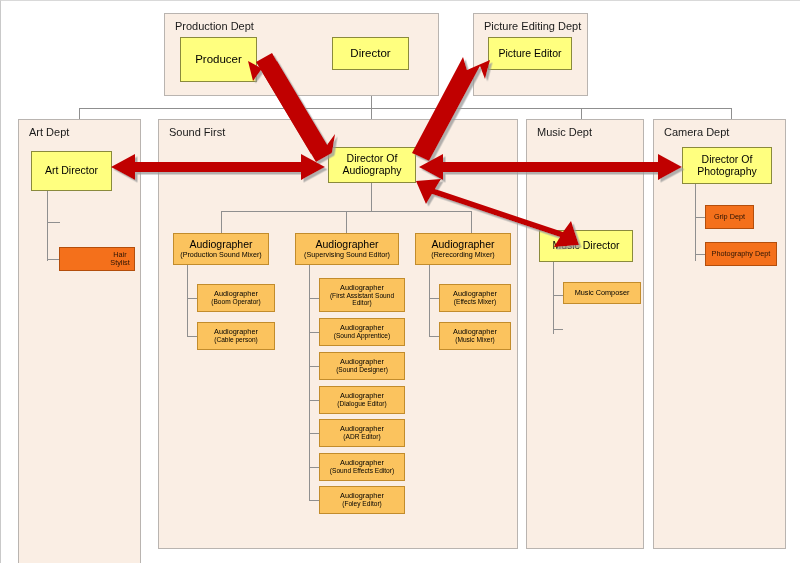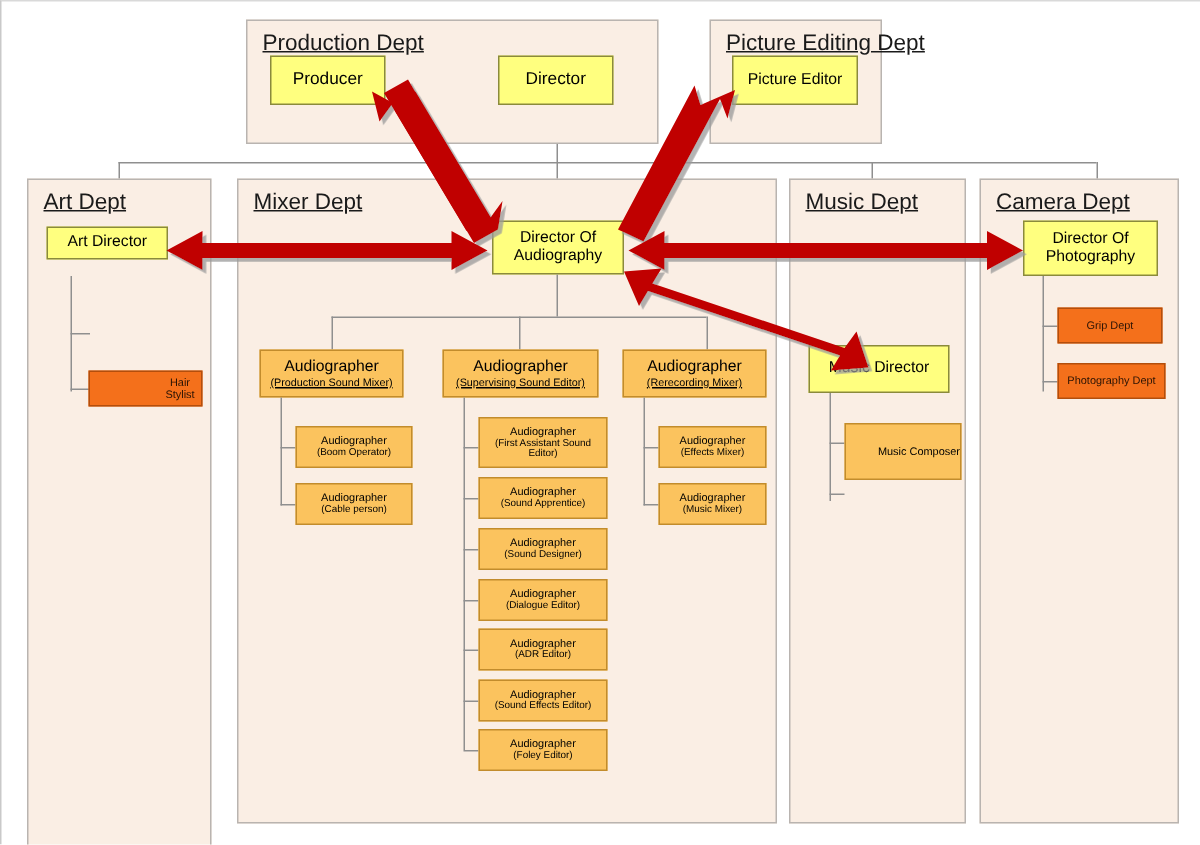--- a/index.html
+++ b/index.html
@@ -6,37 +6,37 @@
   body{
     width:800px;height:563px;overflow:hidden;background:#ffffff;
     font-family:"Liberation Sans","DejaVu Sans",sans-serif;
     -webkit-font-smoothing:antialiased;
   }
   #canvas{position:relative;width:800px;height:563px;background:#ffffff;
           border-left:1px solid #c9c9c9;border-top:1px solid #d9d9d9;box-sizing:border-box;}
 
   
   .dept{position:absolute;background:#faeee4;border:1px solid #b9b4b0;box-sizing:border-box;}
-  .dept-label{position:absolute;left:10px;top:6px;font-size:15px;color:#1a1a1a;white-space:nowrap;text-decoration:underline;}
+  .dept-label{position:absolute;left:10px;top:6px;font-size:11px;color:#1a1a1a;white-space:nowrap;}
 
   
   .node{position:absolute;box-sizing:border-box;display:flex;flex-direction:column;
         align-items:center;justify-content:center;text-align:center;line-height:1.12;
         color:#000;border:1px solid #8a7d46;}
   .node .t1{display:block;}
   .node .t2{display:block;}
 
   .yellow{background:#ffff7f;border:1px solid #8a8a3c;}
   .orange{background:#f4701b;border:1px solid #b34e0c;color:#2b1405;}
   .tan{background:#fbc35e;border:1px solid #c28c2c;}
 
   .big   {font-size:11.5px;}
   .mid   {font-size:10.5px;}
   .smalltitle{font-size:10.5px;}
-  .smallsub  {font-size:7.2px;text-decoration:underline;}
+  .smallsub  {font-size:7.2px;}
   .tiny  {font-size:7.3px;}
   .tinysub{font-size:6.6px;}
 
   
   .ln{position:absolute;background:#8f8f8f;}
   .lnv{width:1px;}
   .lnh{height:1px;}
 
   
   .arrowlayer{position:absolute;left:0;top:0;width:800px;height:563px;pointer-events:none;}
@@ -51,21 +51,21 @@
   <div class="ln lnh" style="left:78px;top:107px;width:652px;"></div>
 
   <div class="ln lnv" style="left:78px;top:107px;height:43px;"></div>
   <div class="ln lnv" style="left:370px;top:107px;height:43px;"></div>
   <div class="ln lnv" style="left:580px;top:107px;height:122px;"></div>
   <div class="ln lnv" style="left:730px;top:107px;height:43px;"></div>
 
   <div class="dept" style="left:163px;top:12px;width:275px;height:83px;">
     <span class="dept-label">Production Dept</span>
   </div>
-  <div class="node yellow big" style="left:179px;top:36px;width:77px;height:33px;">
+  <div class="node yellow big" style="left:179px;top:36px;width:77px;height:45px;">
     <span class="t1">Producer</span>
   </div>
   <div class="node yellow big" style="left:331px;top:36px;width:77px;height:33px;">
     <span class="t1">Director</span>
   </div>
 
   <div class="dept" style="left:472px;top:12px;width:115px;height:83px;">
     <span class="dept-label">Picture Editing Dept</span>
   </div>
   <div class="node yellow mid" style="left:487px;top:36px;width:84px;height:33px;align-items:center;">
@@ -73,29 +73,29 @@
   </div>
 
   <div class="dept" style="left:17px;top:118px;width:123px;height:526px;">
     <span class="dept-label">Art Dept</span>
   </div>
 
   <div class="ln lnv" style="left:46px;top:183px;height:77px;"></div>
   <div class="ln lnh" style="left:46px;top:221px;width:13px;"></div>
   <div class="ln lnh" style="left:46px;top:258px;width:13px;"></div>
 
-  <div class="node yellow mid" style="left:30px;top:150px;width:81px;height:22px;">
+  <div class="node yellow mid" style="left:30px;top:150px;width:81px;height:40px;">
     <span class="t1">Art Director</span>
   </div>
   <div class="node orange tiny" style="left:58px;top:246px;width:76px;height:24px;padding-left:46px;">
     <span class="t1">Hair Stylist</span>
   </div>
 
   <div class="dept" style="left:157px;top:118px;width:360px;height:430px;">
-    <span class="dept-label">Mixer Dept</span>
+    <span class="dept-label">Sound First</span>
   </div>
 
   <div class="node yellow mid" style="left:327px;top:146px;width:88px;height:36px;">
     <span class="t1">Director Of</span>
     <span class="t2">Audiography</span>
   </div>
 
   <div class="ln lnv" style="left:370px;top:182px;height:28px;"></div>
   <div class="ln lnh" style="left:220px;top:210px;width:250px;"></div>
   <div class="ln lnv" style="left:220px;top:210px;height:22px;"></div>
@@ -178,35 +178,35 @@
 
   <div class="dept" style="left:525px;top:118px;width:118px;height:430px;">
     <span class="dept-label">Music Dept</span>
   </div>
   <div class="node yellow mid" style="left:538px;top:229px;width:94px;height:32px;">
     <span class="t1">Music Director</span>
   </div>
   <div class="ln lnv" style="left:552px;top:261px;height:72px;"></div>
   <div class="ln lnh" style="left:552px;top:294px;width:10px;"></div>
   <div class="ln lnh" style="left:552px;top:328px;width:10px;"></div>
-  <div class="node tan tiny" style="left:562px;top:281px;width:78px;height:38px;align-items:flex-end;">
+  <div class="node tan tiny" style="left:562px;top:281px;width:78px;height:22px;">
     <span class="t1">Music Composer</span>
   </div>
 
   <div class="dept" style="left:652px;top:118px;width:133px;height:430px;">
     <span class="dept-label">Camera Dept</span>
   </div>
   <div class="node yellow mid" style="left:681px;top:146px;width:90px;height:37px;">
     <span class="t1">Director Of</span>
     <span class="t2">Photography</span>
   </div>
   <div class="ln lnv" style="left:694px;top:183px;height:77px;"></div>
   <div class="ln lnh" style="left:694px;top:216px;width:10px;"></div>
   <div class="ln lnh" style="left:694px;top:253px;width:10px;"></div>
-  <div class="node orange tiny" style="left:704px;top:204px;width:70px;height:24px;">
+  <div class="node orange tiny" style="left:704px;top:204px;width:49px;height:24px;">
     <span class="t1">Grip Dept</span>
   </div>
   <div class="node orange tiny" style="left:704px;top:241px;width:72px;height:24px;">
     <span class="t1">Photography Dept</span>
   </div>
 
   <svg class="arrowlayer" viewBox="0 0 800 563">
     <defs>
       <filter id="sh" x="-30%" y="-30%" width="190%" height="190%">
         <feDropShadow dx="2.5" dy="2.5" stdDeviation="0" flood-color="#9a9a9a" flood-opacity="0.75"></feDropShadow>

